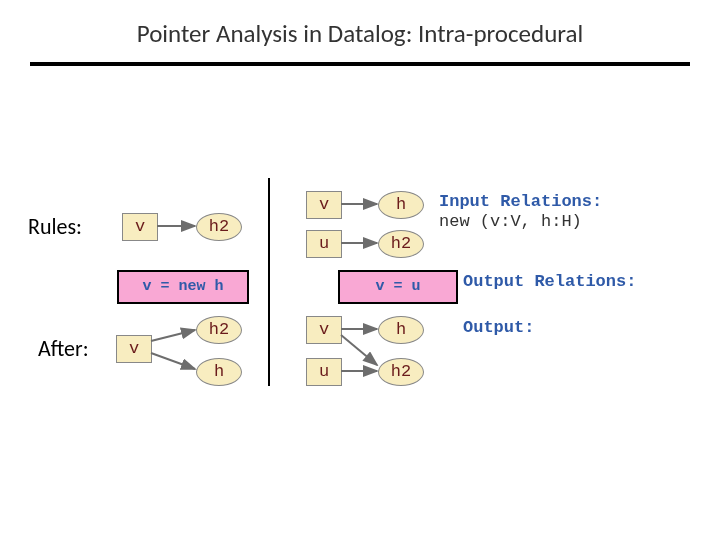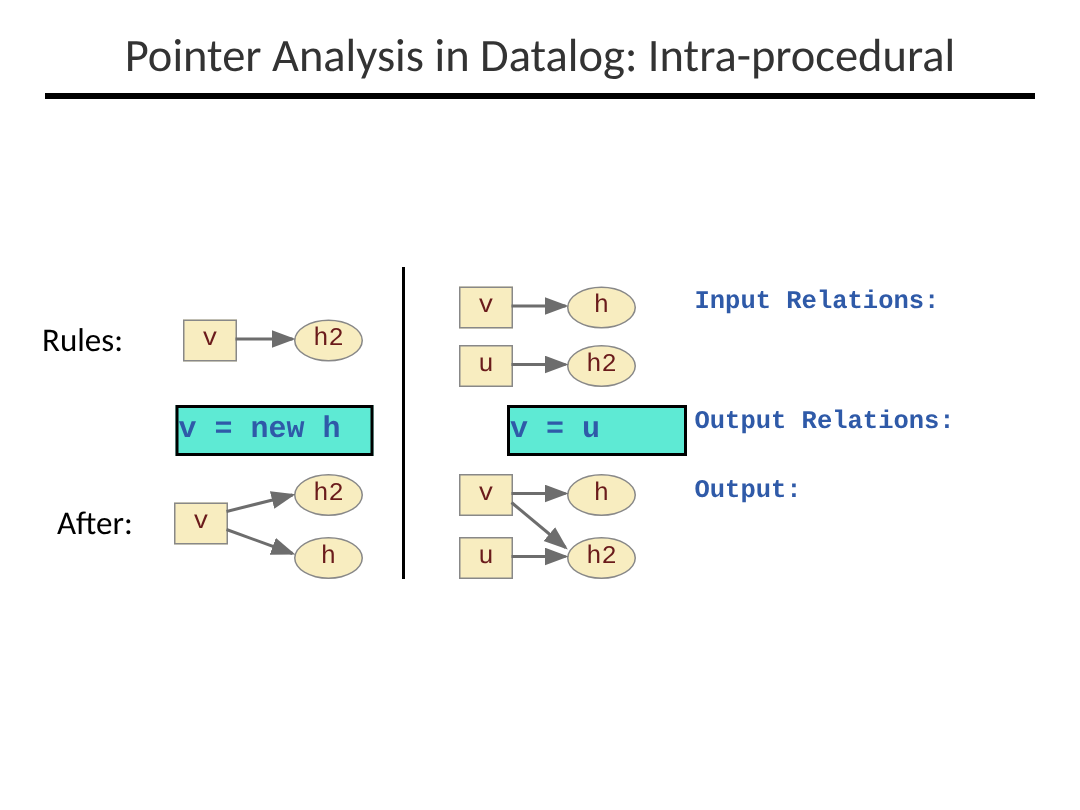--- a/index.html
+++ b/index.html
@@ -9,21 +9,21 @@
     height: 540px;
     background: #fff;
     font-family: Calibri, Arial, sans-serif;
     position: relative;
   }
   .title {
     position: absolute;
     top: 18px;
     left: 30px;
     right: 30px;
-    font-size: 31px;
+    font-size: 25px;
     color: #333;
     text-align: center;
   }
   .title-underline {
     position: absolute;
     top: 62px;
     left: 30px;
     width: 660px;
     height: 4px;
     background: #000;
@@ -54,27 +54,27 @@
     border-radius: 50%;
     font-family: "Courier New", monospace;
     font-size: 17px;
     color: #6a1b1b;
     text-align: center;
     line-height: 26px;
     height: 26px;
   }
   .stmt-box {
     position: absolute;
-    background: #5eead4;
+    background: #f9a8d4;
     border: 2px solid #000;
     font-family: "Courier New", monospace;
-    font-size: 20px;
+    font-size: 15px;
     font-weight: bold;
     color: #2f5aa8;
-    text-align: left;
+    text-align: center;
     height: 30px;
     line-height: 30px;
   }
 
   .vline {
     position: absolute;
     width: 2px;
     background: #000;
   }
 
@@ -124,23 +124,23 @@
 <div class="node-ellipse" style="left:378px; top:230px; width:44px;">h2</div>
 
 <div class="stmt-box" style="left:310px; top:270px; width:116px;margin-left:28px;">v = u</div>
 
 <div class="node-rect" style="left:306px; top:316px; width:34px;">v</div>
 <div class="node-ellipse" style="left:378px; top:316px; width:44px;">h</div>
 
 <div class="node-rect" style="left:306px; top:358px; width:34px;">u</div>
 <div class="node-ellipse" style="left:378px; top:358px; width:44px;">h2</div>
 
-<div class="legend" style="left:463px; top:192px;">
+<div class="legend" style="left:439px; top:192px;">
   <b>Input Relations:</b><br>
-  <br>
+  <span>new   (v:V, h:H)</span><br>
 </div>
 <div class="legend" style="left:463px; top:272px;">
   <b>Output Relations:</b>
 </div>
 <div class="legend" style="left:463px; top:318px;">
   <b>Output:</b>
 </div>
 
 <svg class="arrows" width="720" height="540">
   <defs>

